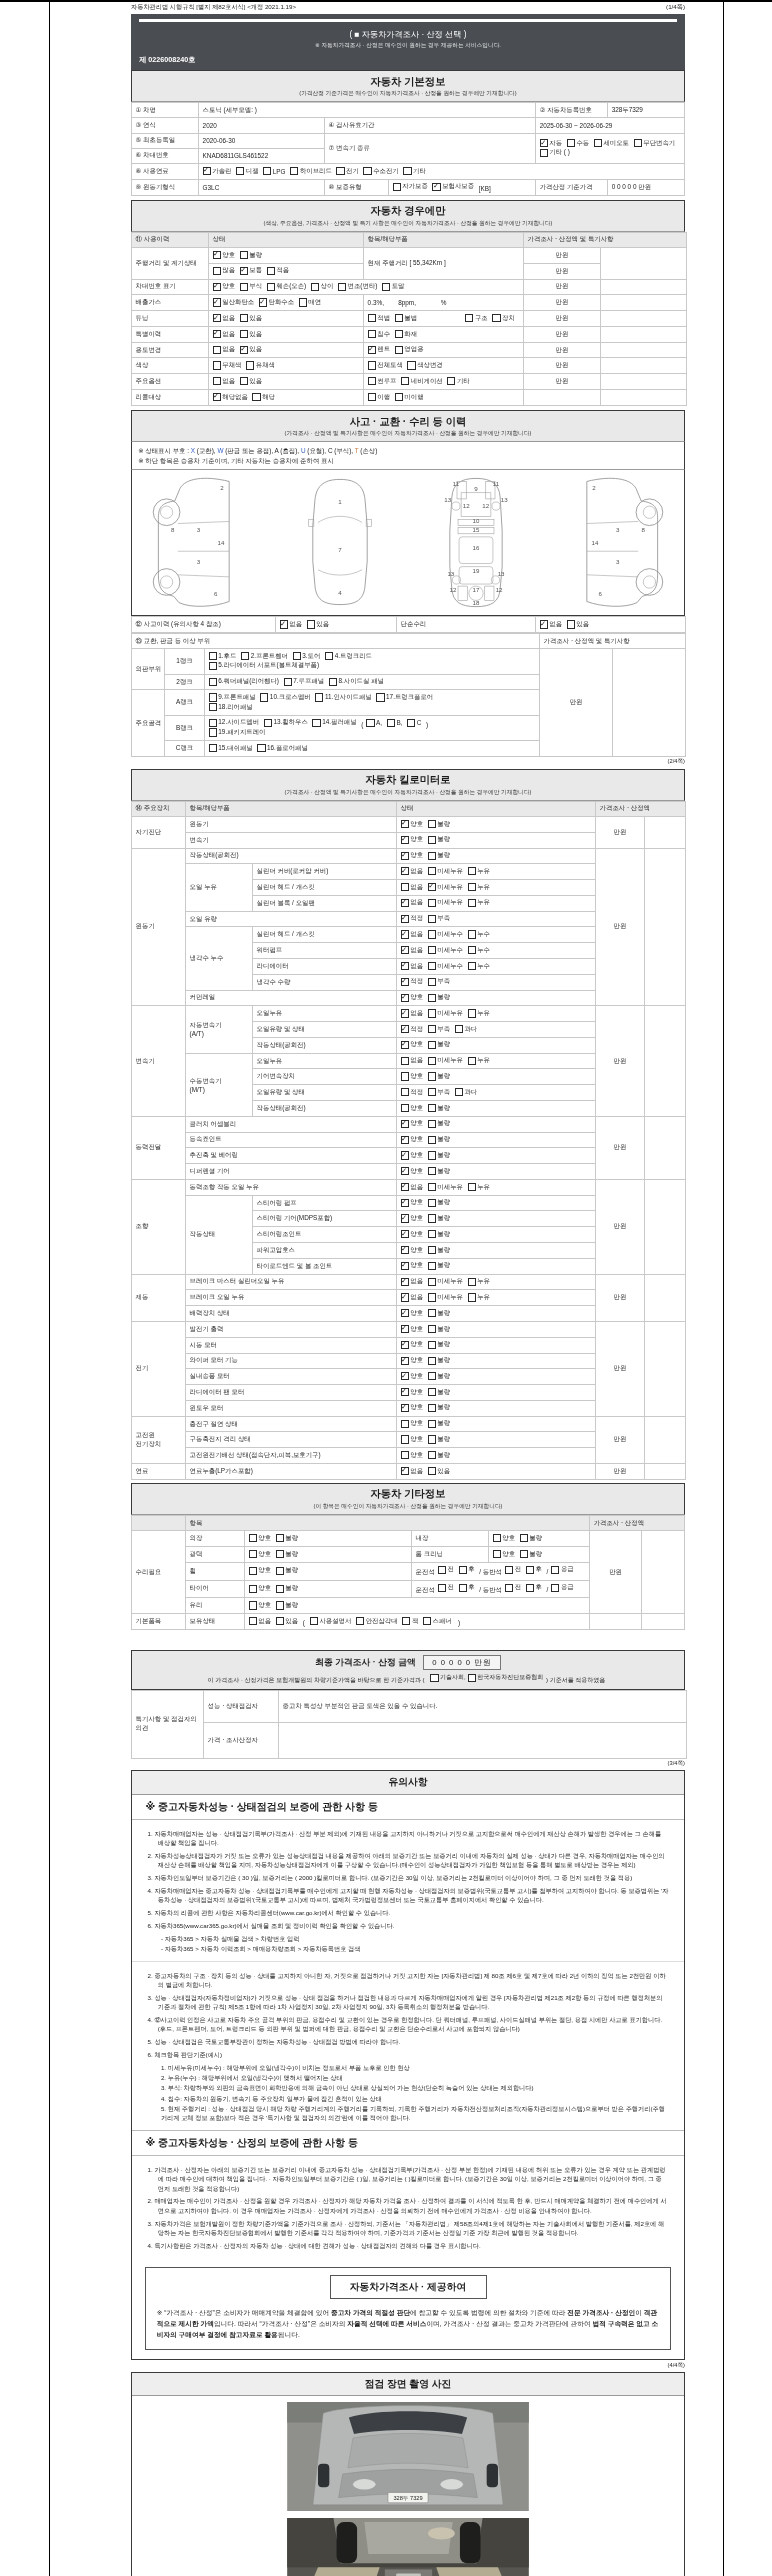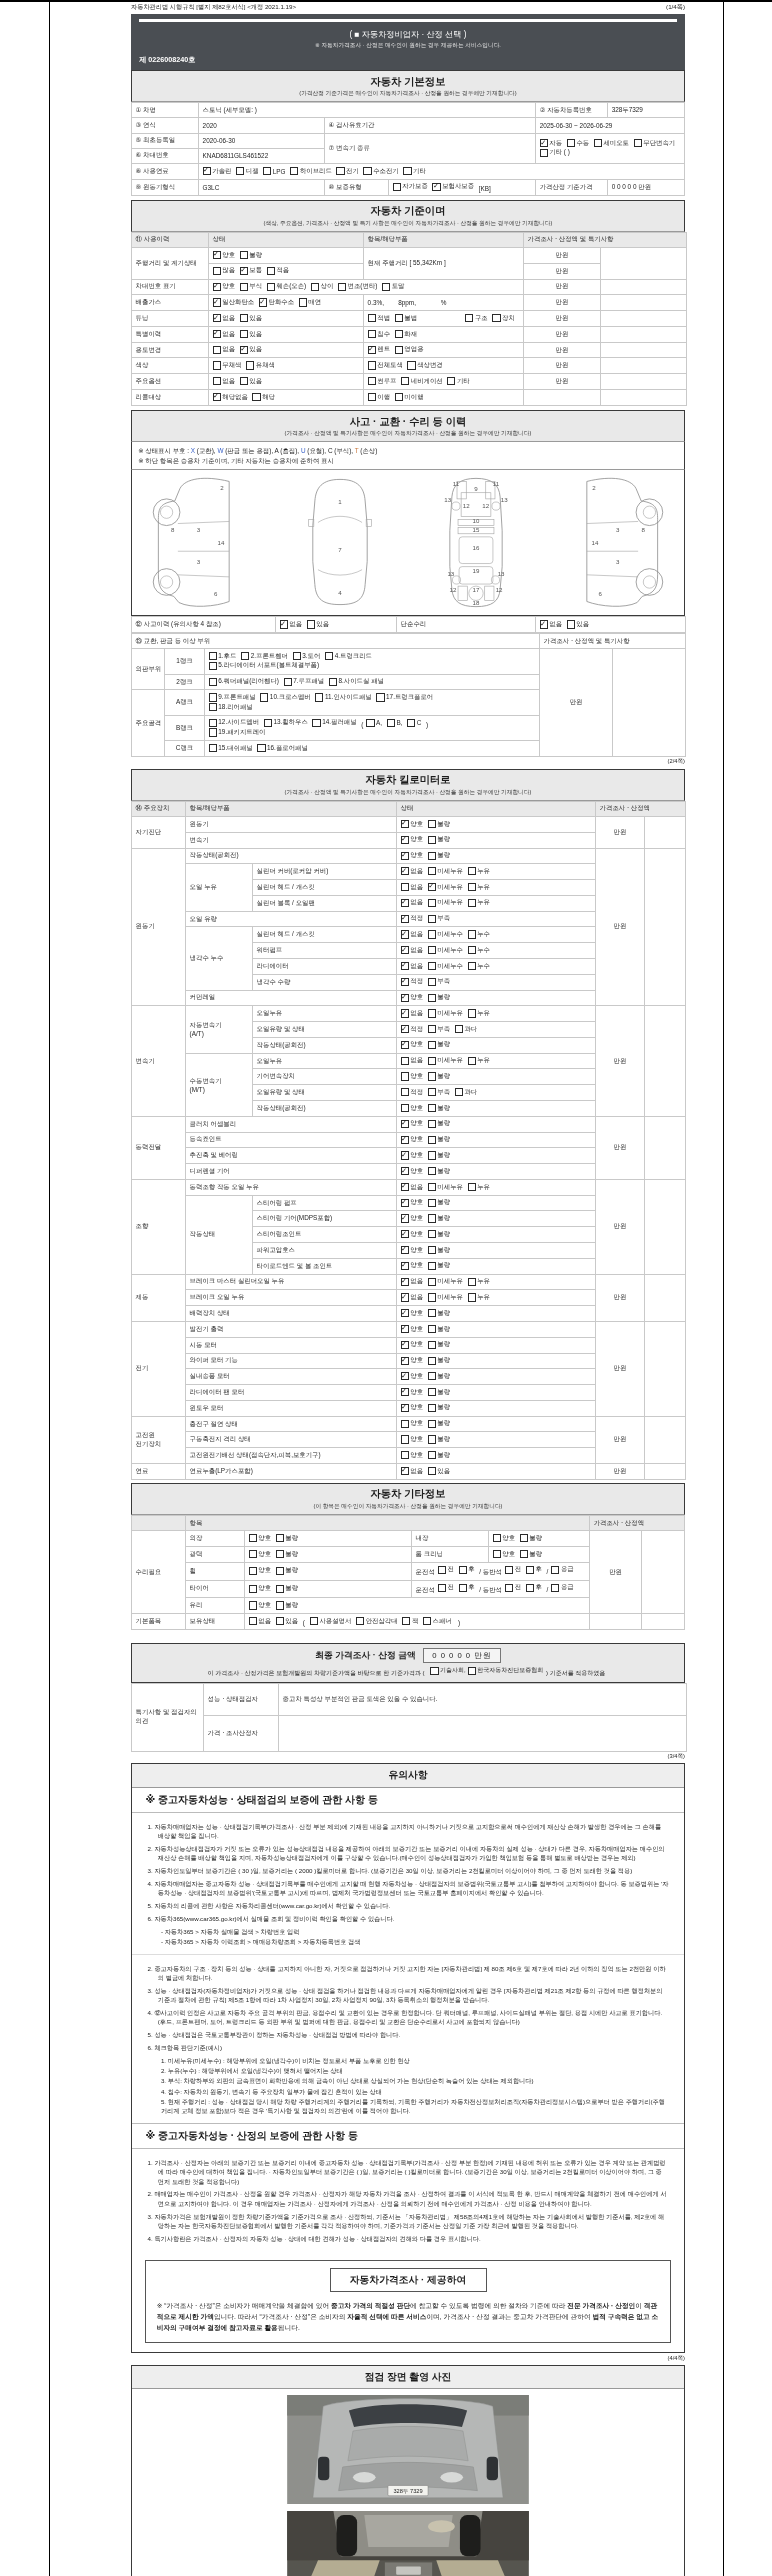--- a/index.html
+++ b/index.html
@@ -64,21 +64,21 @@
   <div class="edge-right"></div>
   <div class="col">
 
     <div class="topstrip">
       <span>자동차관리법 시행규칙 [별지 제82호서식] &lt;개정 2021.1.19&gt;</span>
       <span>(1/4쪽)</span>
     </div>
 
     <div class="titleblock">
       <div class="stripe"></div>
-      <div class="t2">( ■ 자동차정비업자 · 산정 선택 )</div>
+      <div class="t2">( ■ 자동차가격조사 · 산정 선택 )</div>
       <div class="t3">※ 자동차가격조사 · 산정은 매수인이 원하는 경우 제공하는 서비스입니다.</div>
       <div class="docno">제 0226008240호</div>
     </div>
 
     <div class="sechdr">
       <div class="st">자동차 기본정보</div>
       <div class="ss">(가격산정 기준가격은 매수인이 자동차가격조사 · 산정을 원하는 경우에만 기재합니다)</div>
     </div>
     <table class="frame">
       <colgroup>
@@ -163,21 +163,21 @@
                 <span class="bx"></span>
                 <span class="lb">보험사보증</span>
               </span><span class="optxt">[KB]</span></td>
             <td>가격산정 기준가격</td>
             <td>0 0 0 0 0 만원</td>
           </tr>
     </tbody>
       </table>
 
     <div class="sechdr" style="margin-top:4.1px">
-      <div class="st">자동차 기준이며</div>
+      <div class="st">자동차 경우에만</div>
       <div class="ss">(색상, 주요옵션, 가격조사 · 산정액 및 특기 사항은 매수인이 자동차가격조사 · 산정을 원하는 경우에만 기재합니다)</div>
     </div>
     <table class="frame">
       <colgroup>
           <col style="width:77px">
           <col style="width:155px">
           <col style="width:160px">
           <col style="width:77px">
           <col style="width:86px">
         </colgroup>
@@ -1282,21 +1282,21 @@
               </span><span class="cb">
                 <span class="bx"></span>
                 <span class="lb">스패너</span>
               </span><span class="optxt"> )</span></td>
             <td></td>
             <td></td>
           </tr>
     </tbody>
       </table>
 
-    <div class="finalbox" style="margin-top:13px">
+    <div class="finalbox" style="margin-top:20px">
       <div class="fb1"><span class="fbt">최종 가격조사 · 산정 금액</span><span class="fbv">0 0 0 0 0 만원</span></div>
       <div class="fb2"><span class="optxt">이 가격조사 · 산정가격은 보험개발원의 차량기준가액을 바탕으로 한 기준가격과 ( </span><span class="cb">
             <span class="bx"></span>
             <span class="lb">기술사회,</span>
           </span><span class="cb">
             <span class="bx"></span>
             <span class="lb">한국자동차진단보증협회</span>
           </span><span class="optxt"> ) 기준서를 적용하였음</span></div>
     </div>
 

